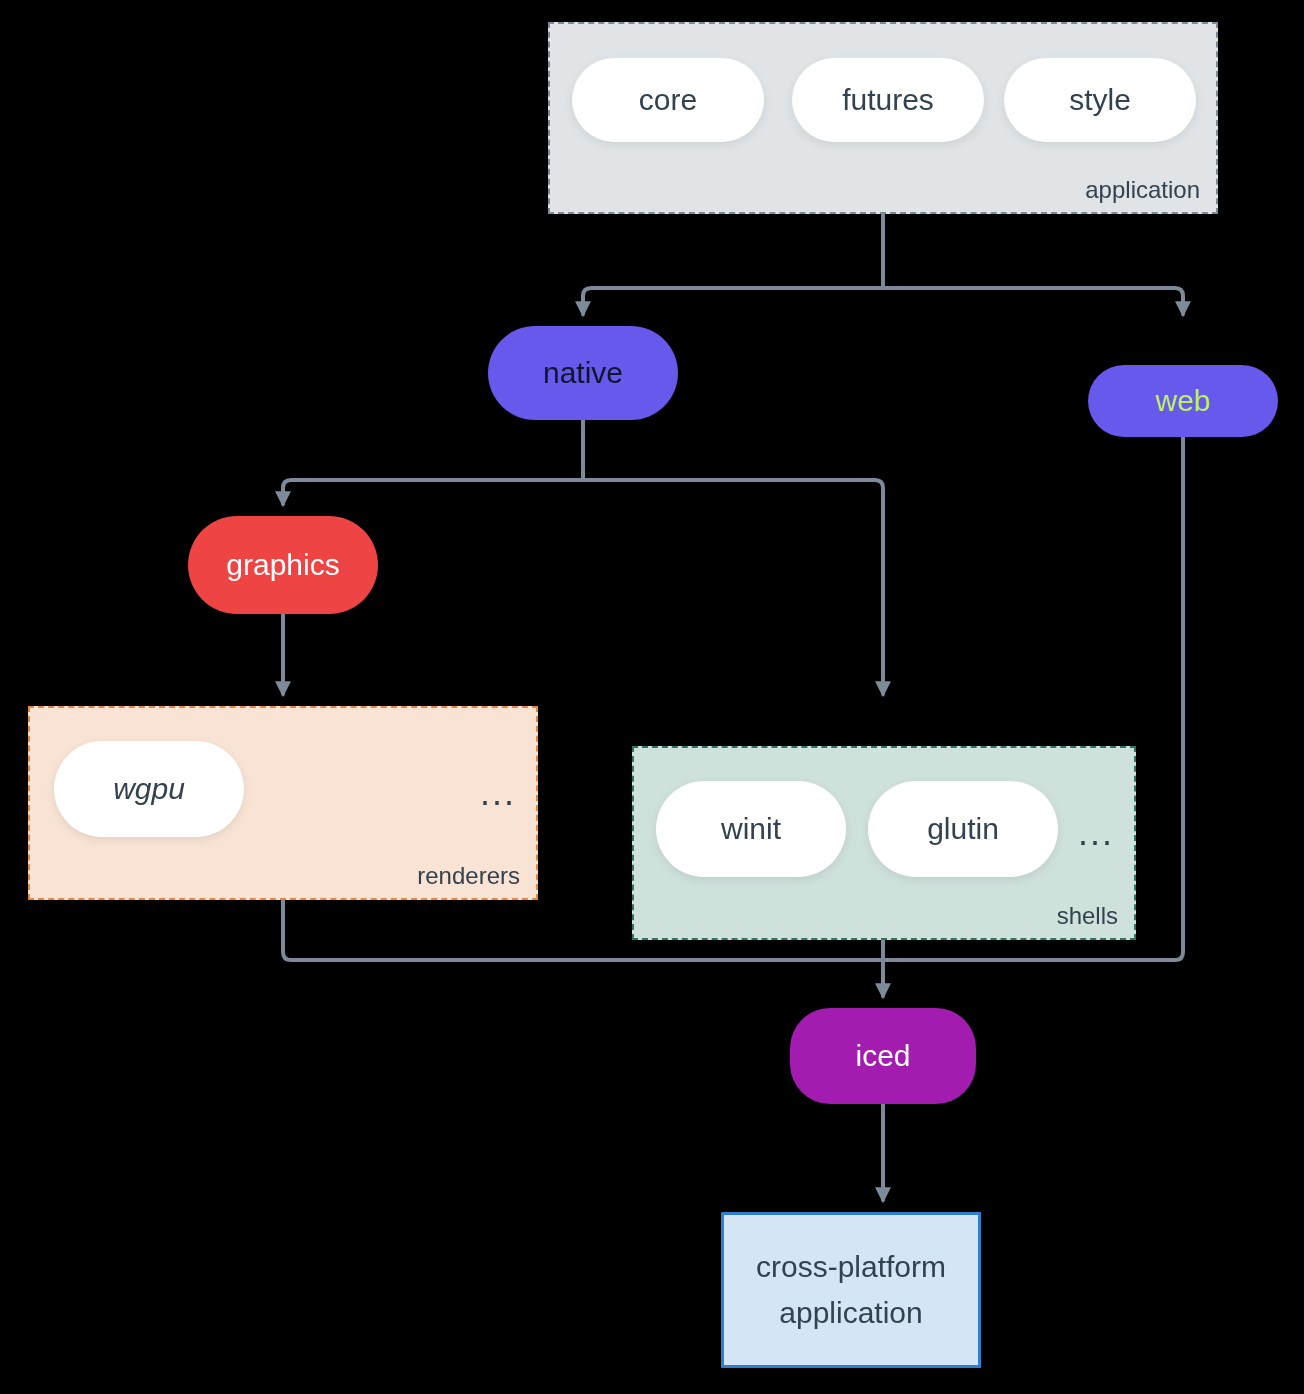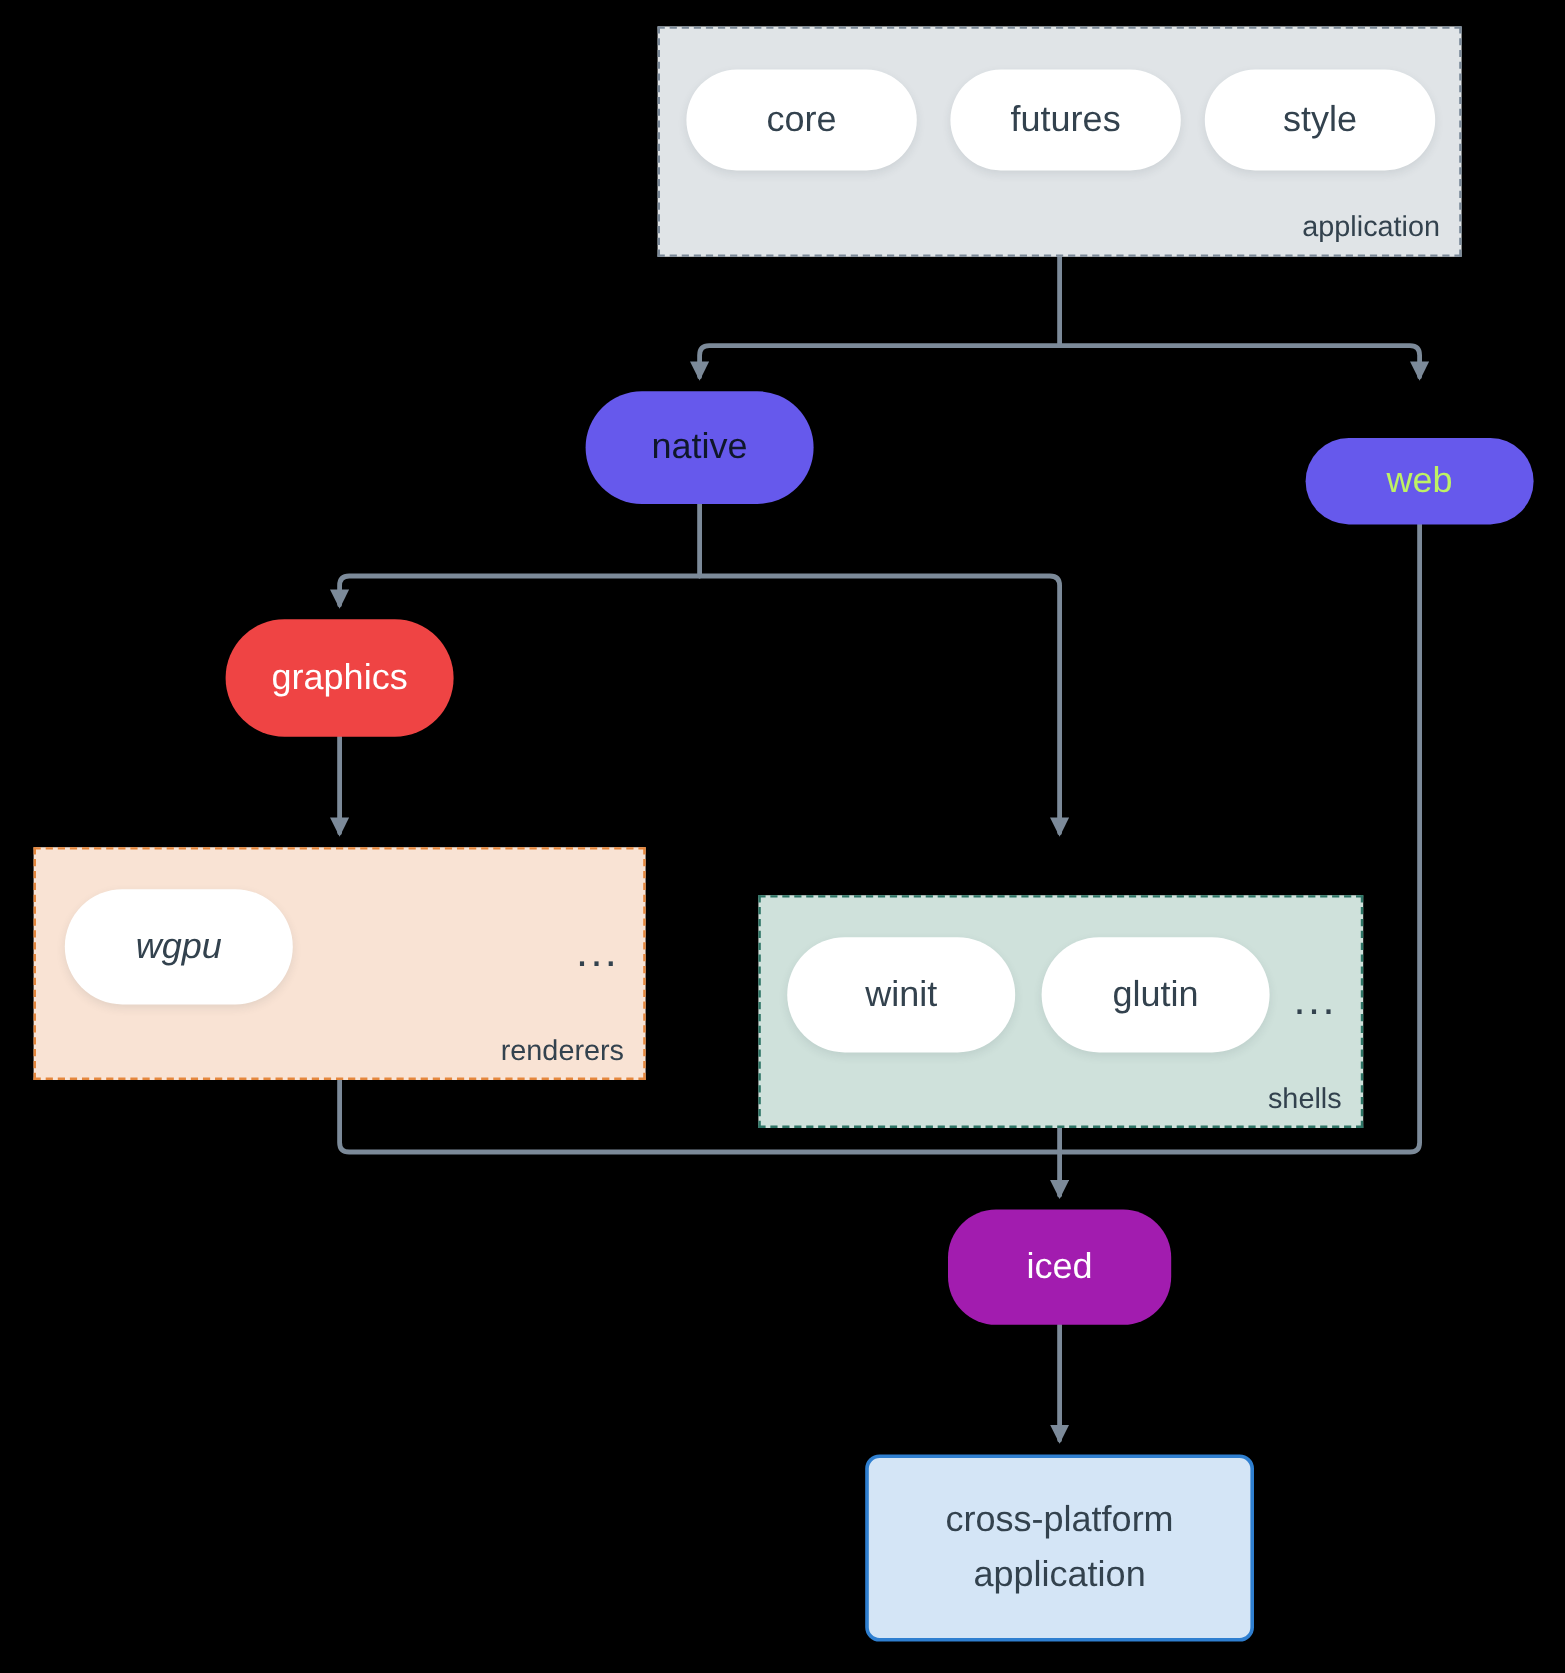--- a/index.html
+++ b/index.html
@@ -59,25 +59,25 @@
     font-size:36px; color:#33424e; letter-spacing:2px;
   }
 
   .node-native  { left:488px;  top:326px; width:190px; height:94px; border-radius:47px; background:#6659ec; color:#0f172a; }
   .node-web     { left:1088px; top:326px; width:190px; height:72px; border-radius:47px; background:#6659ec; color:#bef264;margin-top:39px; }
   .node-graphics{ left:188px;  top:516px; width:190px; height:98px; border-radius:49px; background:#ef4444; color:#fff; }
   .node-iced    { left:790px;  top:1008px; width:186px; height:96px; border-radius:40px; background:#a21caf; color:#fff; }
 
   .app-box {
     position:absolute;
-    left:721px; top:1212px; width:324px; height:156px;
+    left:721px; top:1212px; width:260px; height:156px;
     box-sizing:border-box;
     background:#d4e5f6;
     border:3px solid #2f7fd0;
-    border-radius:12px;
+    border-radius:1px;
     display:flex; flex-direction:column;
     align-items:center; justify-content:center;
     font-size:30px; line-height:1.55; color:#33424e;
   }
 </style>
 </head>
 <body>
 
 <div id="canvas">
 

